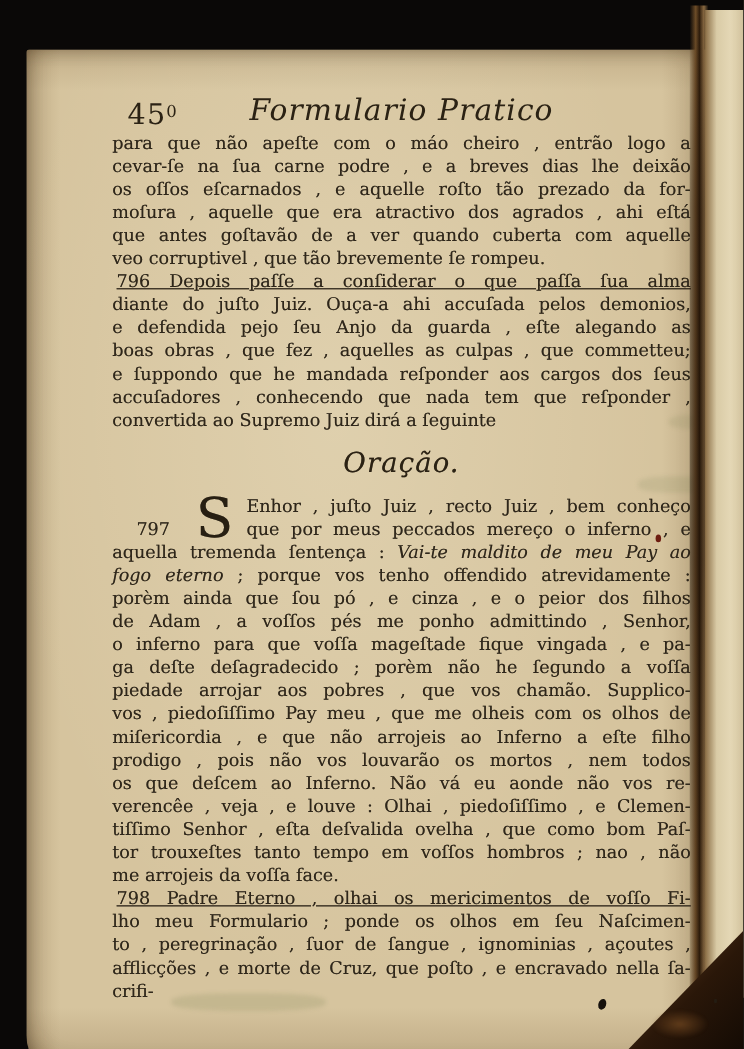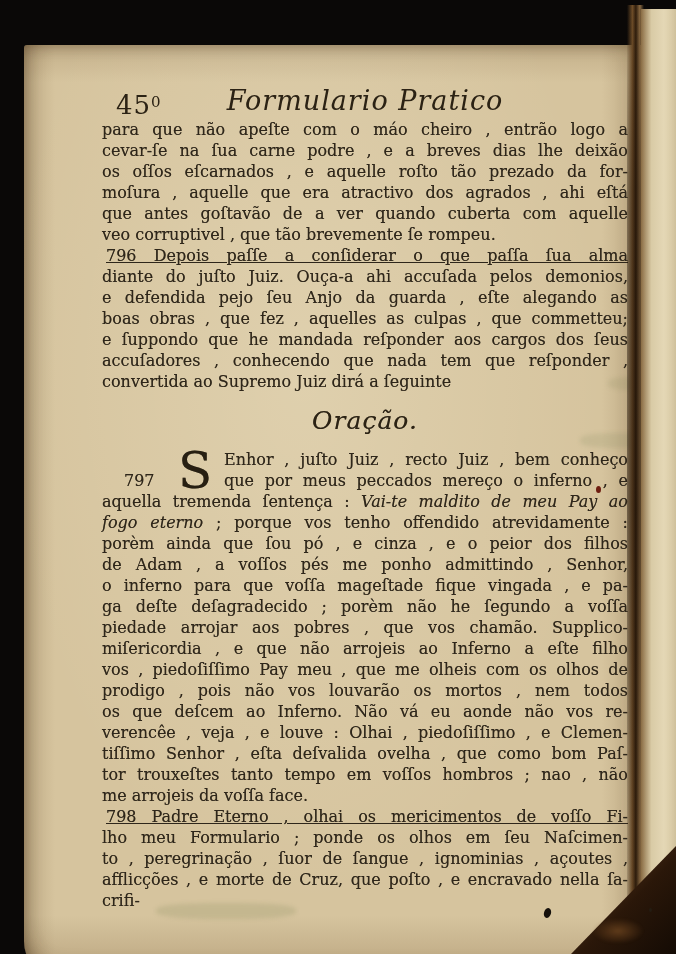--- a/index.html
+++ b/index.html
@@ -148,22 +148,22 @@
             </div>
         </div>
         <div>
             <div class="line"><span>aquella tremenda ſentença : </span><span class="it">Vai-te maldito de meu Pay ao</span></div>
             <div class="line"><span class="it">fogo eterno</span><span> ; porque vos tenho offendido atrevidamente :</span></div>
             <div class="line">porèm ainda que ſou pó , e cinza , e o peior dos filhos</div>
             <div class="line">de Adam , a voſſos pés me ponho admittindo , Senhor,</div>
             <div class="line">o inferno para que voſſa mageſtade fique vingada , e pa-</div>
             <div class="line">ga deſte deſagradecido ; porèm não he ſegundo a voſſa</div>
             <div class="line">piedade arrojar aos pobres , que vos chamão. Supplico-</div>
+            <div class="line">vos , piedoſiſſimo Pay meu , que me olheis com os olhos de</div>
             <div class="line">miſericordia , e que não arrojeis ao Inferno a eſte filho</div>
-            <div class="line">vos , piedoſiſſimo Pay meu , que me olheis com os olhos de</div>
             <div class="line">prodigo , pois não vos louvarão os mortos , nem todos</div>
             <div class="line">os que deſcem ao Inferno. Não vá eu aonde não vos re-</div>
             <div class="line">verencêe , veja , e louve : Olhai , piedoſiſſimo , e Clemen-</div>
             <div class="line">tiſſimo Senhor , eſta deſvalida ovelha , que como bom Paſ-</div>
             <div class="line">tor trouxeſtes tanto tempo em voſſos hombros ; nao , não</div>
             <div class="line last">me arrojeis da voſſa face.</div>
           </div>
       </div>
 
       <div>

